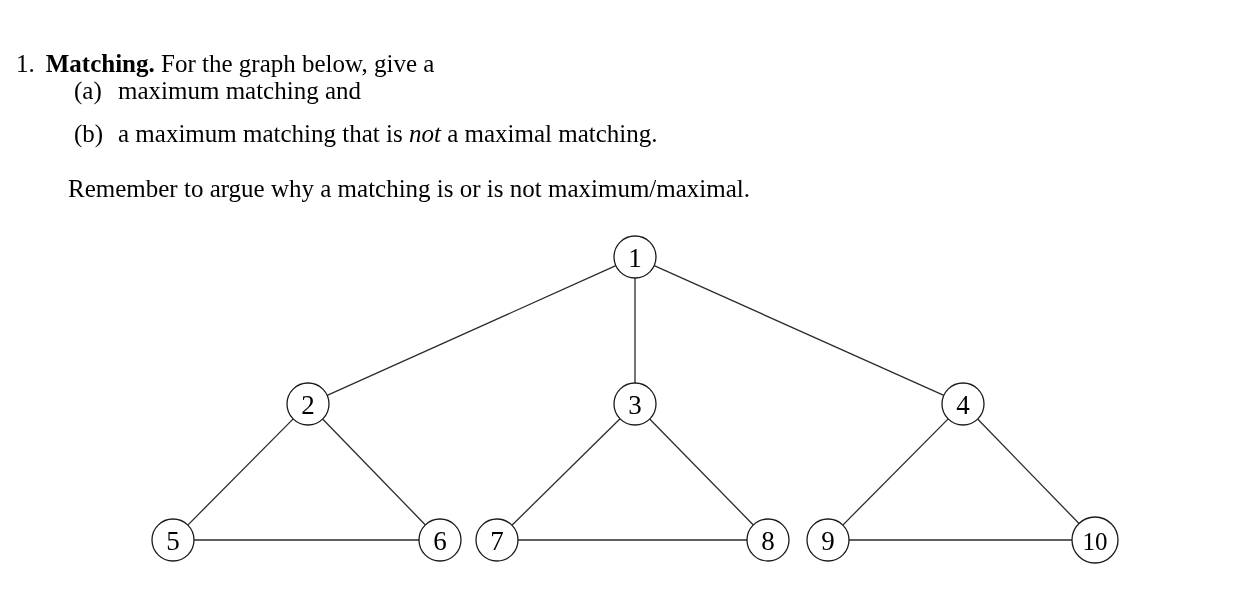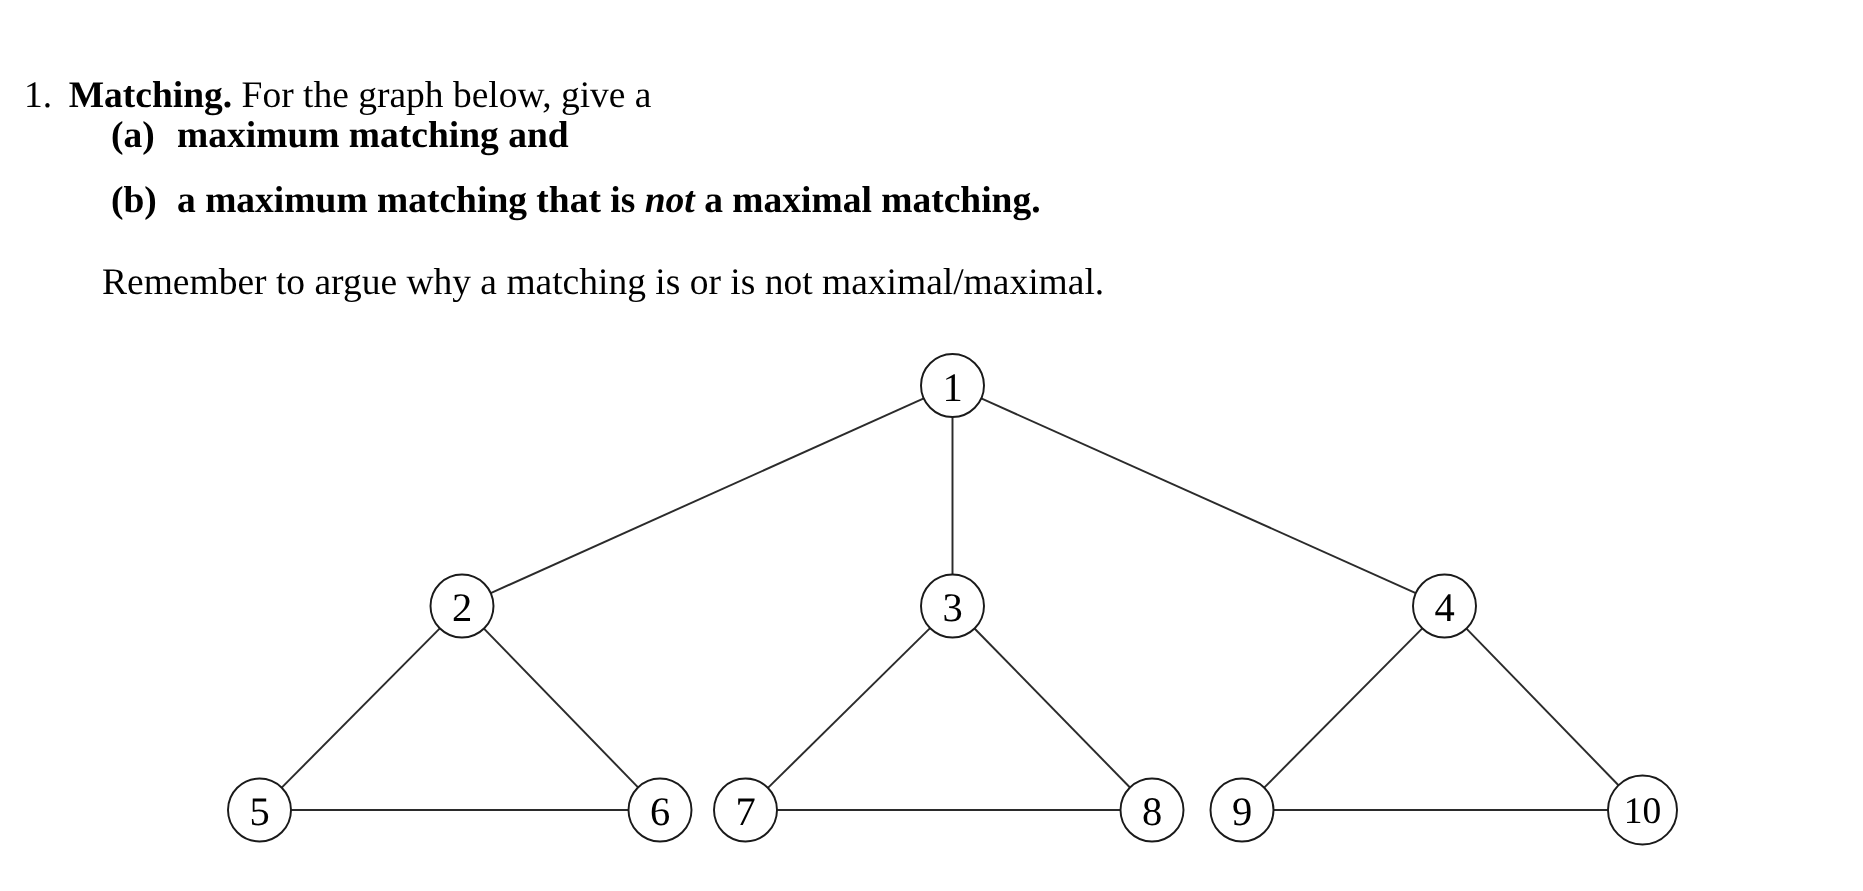--- a/index.html
+++ b/index.html
@@ -51,21 +51,20 @@
   }
   .q-strong {
     font-weight: 700;
   }
   .q-rest {
     font-weight: 400;
   }
 
   .q-sub {
     font-size: 25px;
-    font-weight: bold;
   }
   .sub-a { left: 74px; top: 76px; }
   .sub-b { left: 74px; top: 119px; }
 
   .sub-marker {
     display: inline-block;
     min-width: 44px;
   }
   .ital { font-style: italic; }
 
@@ -117,21 +116,21 @@
     </div>
 
     <div class="q-line q-sub sub-a">
       <span class="sub-marker">(a)</span><span>maximum matching and</span>
     </div>
 
     <div class="q-line q-sub sub-b">
       <span class="sub-marker">(b)</span><span>a maximum matching that is </span><span class="ital">not</span><span> a maximal matching.</span>
     </div>
 
-    <div class="q-line q-remember">Remember to argue why a matching is or is not maximal/maximal.</div>
+    <div class="q-line q-remember">Remember to argue why a matching is or is not maximum/maximal.</div>
 
   </div>
 
   <svg id="graph-svg" viewBox="0 0 1242 379">
     <g id="edges-group">
         <line x1="615.85" y1="50.61" x2="327.15" y2="180.39" class="edge-line" stroke="#2b2b2b"></line>
         <line x1="635.00" y1="63.00" x2="635.00" y2="168.00" class="edge-line" stroke="#2b2b2b"></line>
         <line x1="654.16" y1="50.59" x2="943.84" y2="180.41" class="edge-line" stroke="#2b2b2b"></line>
         <line x1="293.21" y1="203.90" x2="187.79" y2="310.10" class="edge-line" stroke="#2b2b2b"></line>
         <line x1="322.63" y1="204.07" x2="425.37" y2="309.93" class="edge-line" stroke="#2b2b2b"></line>

